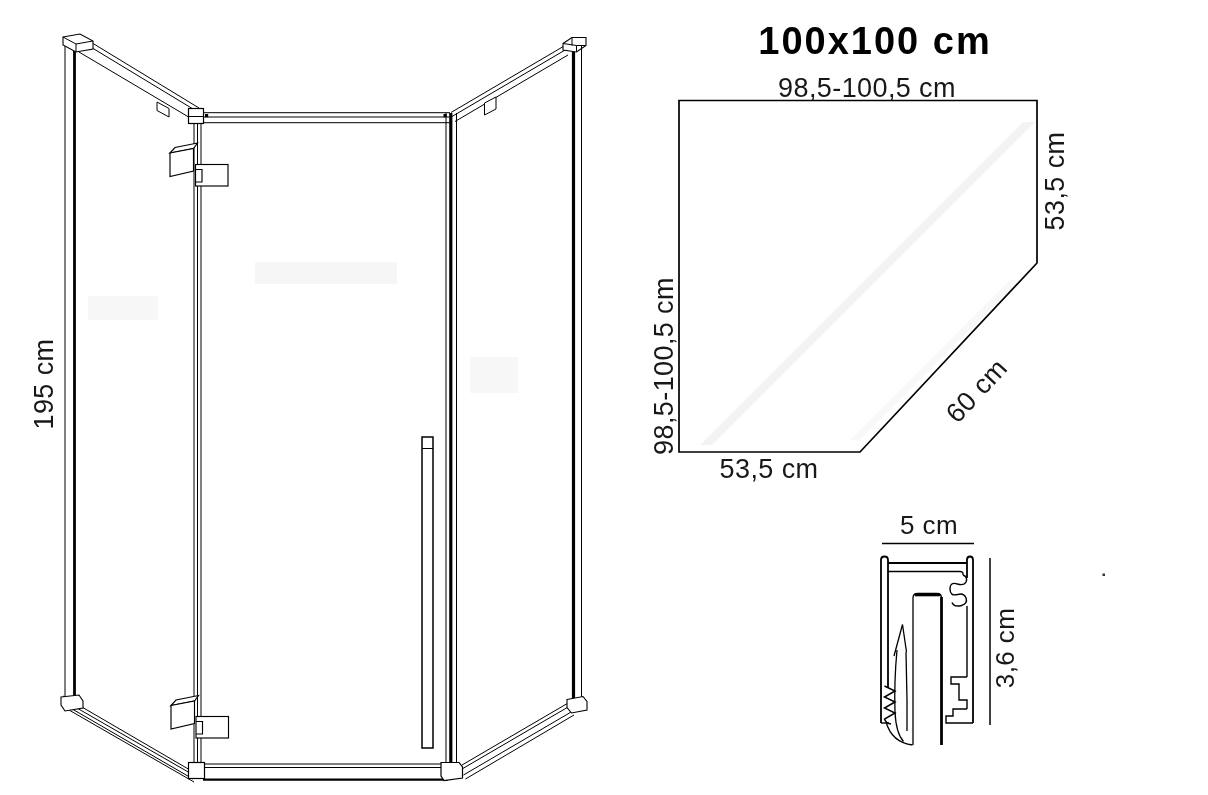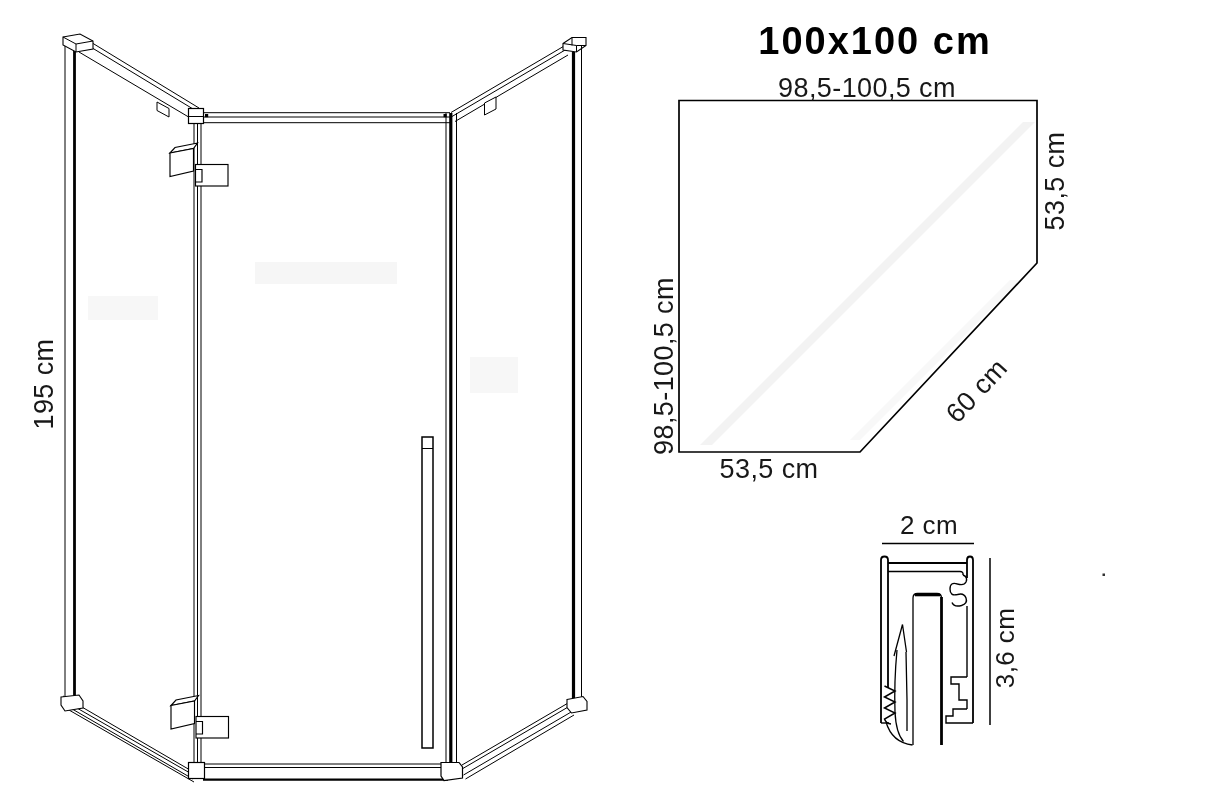--- a/index.html
+++ b/index.html
@@ -188,17 +188,17 @@
   <div class="lbl" style="left:867px; top:88px;">98,5-100,5 cm</div>
 
   <div class="lbl rot" style="left:664px; top:366px;">98,5-100,5 cm</div>
 
   <div class="lbl rot" style="left:1055px; top:181px;">53,5 cm</div>
 
   <div class="lbl diag" style="left:977px; top:391px;">60 cm</div>
 
   <div class="lbl" style="left:769px; top:469px;">53,5 cm</div>
 
-  <div class="lbl small" style="left:929px; top:525px;">2 cm</div>
+  <div class="lbl small" style="left:929px; top:525px;">5 cm</div>
 
   <div class="lbl small rot" style="left:1005px; top:648px;">3,6 cm</div>
 
 </div>
 
 </body></html>

